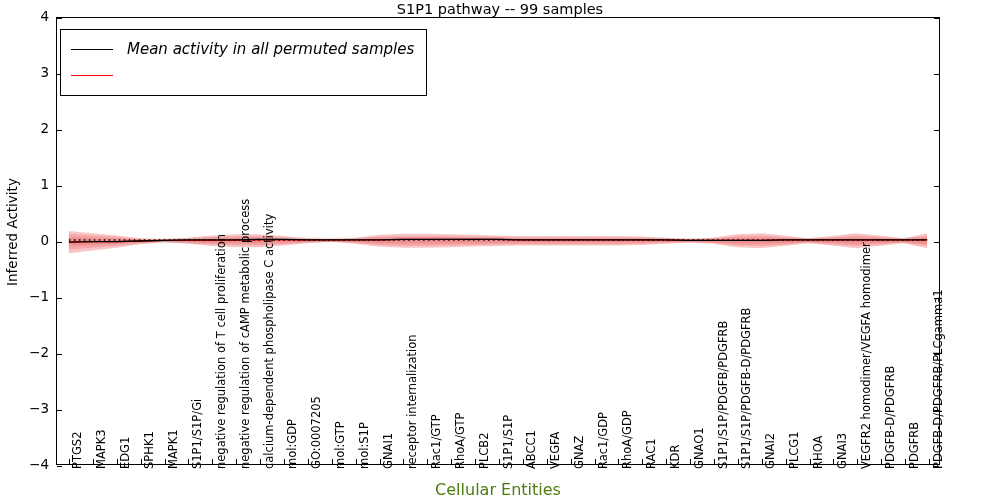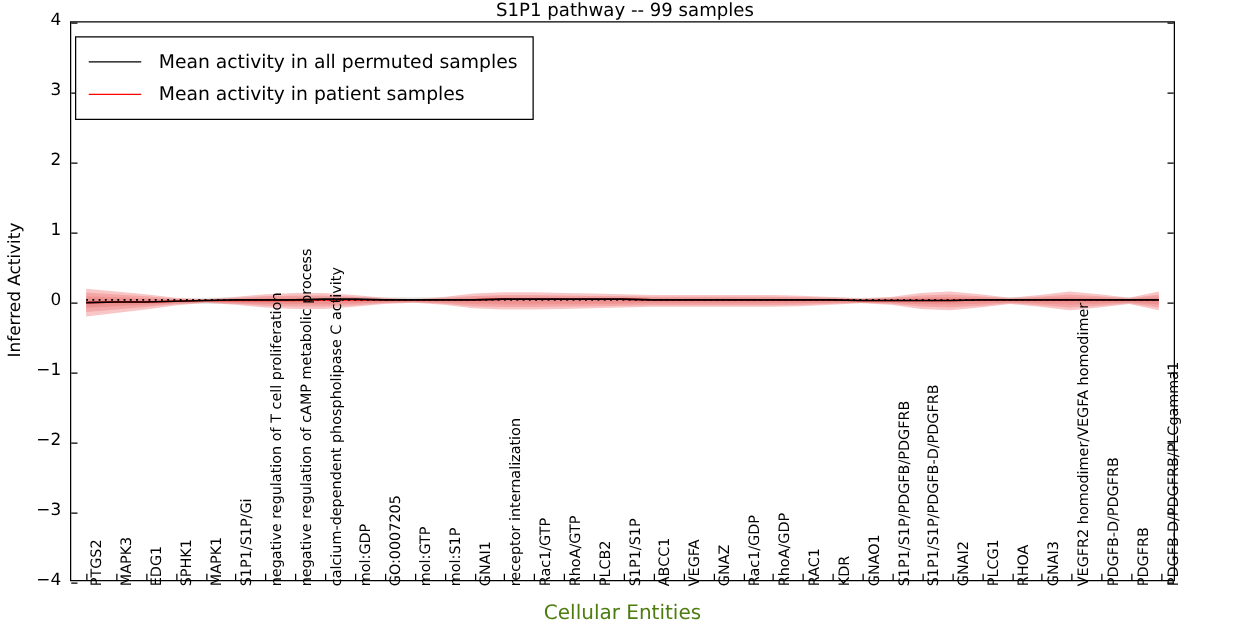--- a/index.html
+++ b/index.html
@@ -107,20 +107,21 @@
     top: 29px;
     border: 1.6px solid #000000;
     background: #ffffff;
     padding: 6px 12px 7px 10px;
     box-sizing: border-box;
   }
   .legend-row {
     display: flex;
     align-items: center;
     height: 26px;
+    font-style: italic;
   }
   .legend-swatch {
     width: 42px;
     height: 0;
     margin-right: 14px;
     flex: 0 0 auto;
   }
   .legend-text {
     font-size: 15px;
     color: #000000;
@@ -271,17 +272,16 @@
 
   <div id="xlabel">Cellular Entities</div>
 
   <div id="legend">
       <div class="legend-row">
         <span class="legend-swatch" style="border-top: 1.6px solid rgb(0, 0, 0);"></span>
         <span class="legend-text">Mean activity in all permuted samples</span>
       </div>
       <div class="legend-row">
         <span class="legend-swatch" style="border-top: 1.6px solid rgb(255, 0, 0);"></span>
-        <span class="legend-text">Mean activity in patient samples</span>
       </div>
     </div>
 
 </div>
 
 </body></html>

